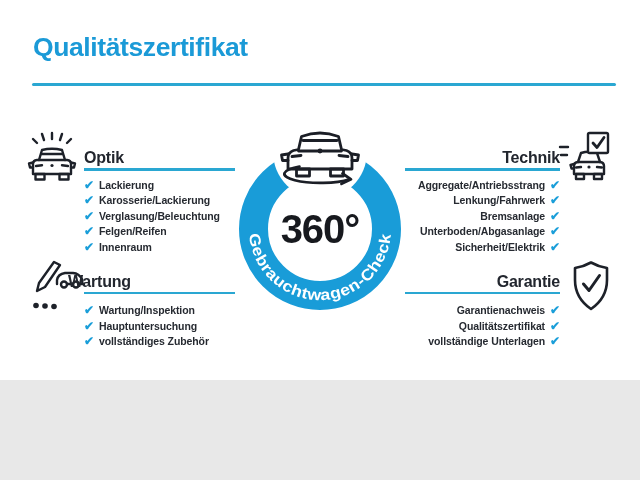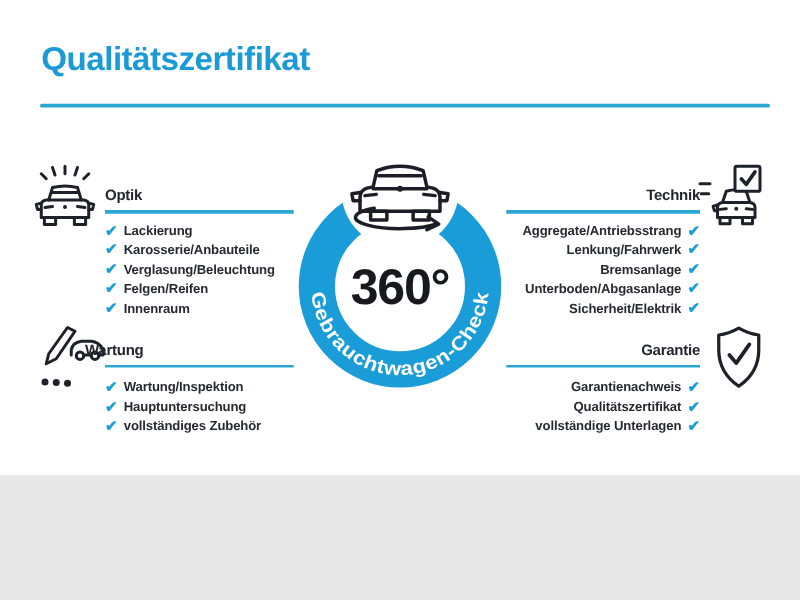--- a/index.html
+++ b/index.html
@@ -8,21 +8,21 @@
     font-family:"Liberation Sans", sans-serif;
     -webkit-font-smoothing:antialiased;
   }
   .abs{position:absolute;}
   .page-title{
     left:33px;top:32px;
     font-size:26.5px;font-weight:700;letter-spacing:-0.4px;color:#1b9ad7;
   }
   .title-rule{left:32px;top:83px;width:584px;height:3px;background:#2aa7d2;border-radius:2px;}
   .sec-heading{
-    font-size:12px;font-weight:700;color:#22262e;letter-spacing:-0.2px;white-space:nowrap;
+    font-size:16px;font-weight:700;color:#22262e;letter-spacing:-0.2px;white-space:nowrap;
   }
   .sec-rule{height:2.5px;background:#2aa7d2;}
   ul.items{list-style:none;margin:0;padding:0;}
   ul.items li{
     height:15.5px;display:flex;align-items:center;gap:5px;
     font-size:10.5px;font-weight:700;letter-spacing:-0.1px;color:#262a31;white-space:nowrap;
   }
   ul.items.right li{justify-content:flex-end;}
   .chk{font-size:12px;line-height:1;color:#1a9ed9;transform:translateY(-0.5px);}
   .ring-text{
@@ -84,21 +84,21 @@
   </svg>
   <div class="abs sec-heading" style="left:84px;top:149px;">Optik</div>
   <div class="abs sec-rule" style="left:84px;top:168px;width:151px;"></div>
   <ul class="abs items" style="left:84px;top:177px;">
     <li>
         <span class="chk">✔</span>
         <span>Lackierung</span>
       </li>
     <li>
         <span class="chk">✔</span>
-        <span>Karosserie/Anbauteile</span>
+        <span>Karosserie/Lackierung</span>
       </li>
     <li>
         <span class="chk">✔</span>
         <span>Verglasung/Beleuchtung</span>
       </li>
     <li>
         <span class="chk">✔</span>
         <span>Felgen/Reifen</span>
       </li>
     <li>

